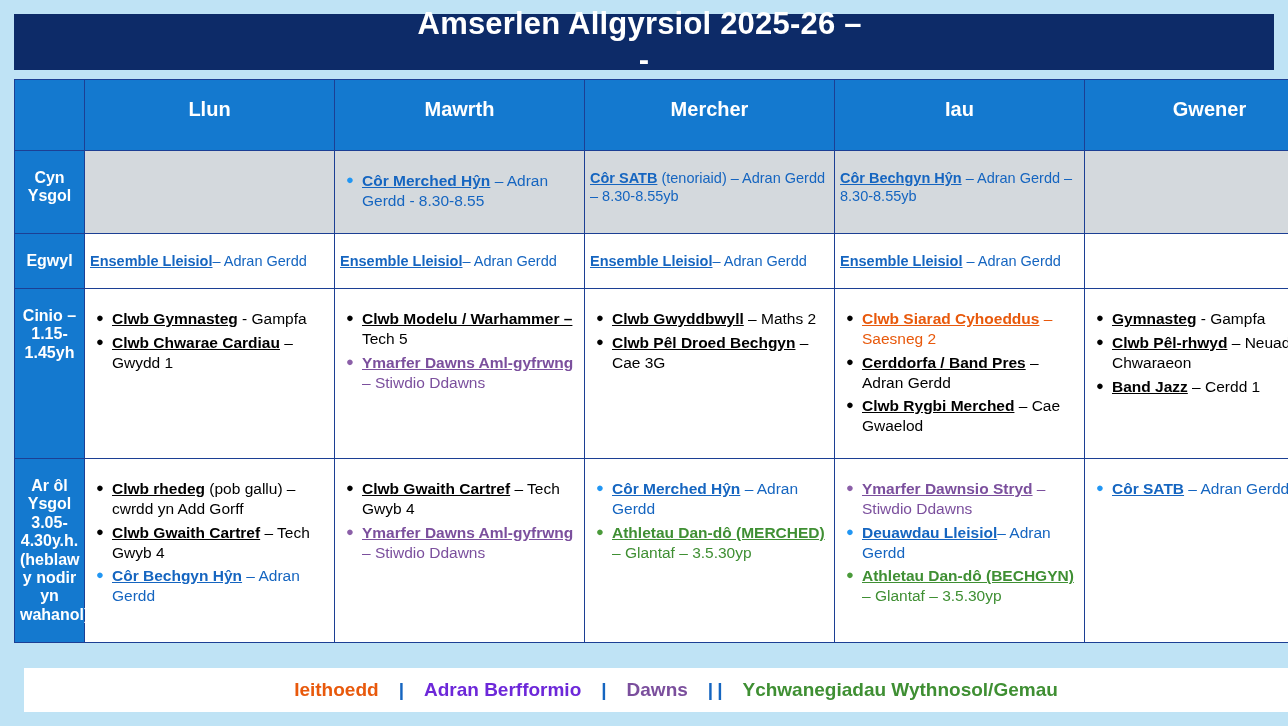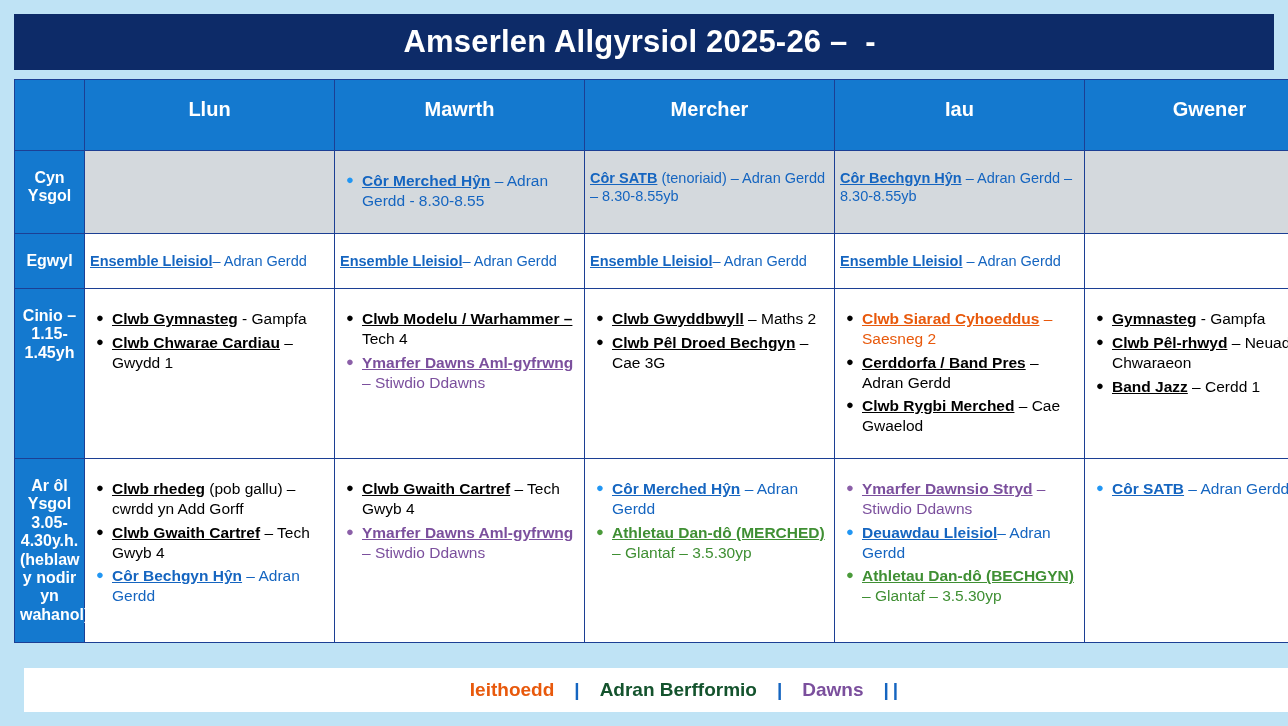--- a/index.html
+++ b/index.html
@@ -24,20 +24,21 @@
   .title-bar {
     background: #0d2b68;
     color: #ffffff;
     height: 56px;
     display: flex;
     align-items: center;
     justify-content: center;
     font-size: 31px;
     font-weight: bold;
     letter-spacing: 0.2px;
+    flex-direction: column;
   }
   .title-bar .t1 { white-space: pre; }
   .title-bar .t2 { text-decoration: underline; white-space: pre; }
   .title-bar .t3 { white-space: pre; }
   .title-bar .t4 { white-space: pre; }
 
   
   table.tt {
     border-collapse: collapse;
     width: 1240px;
@@ -203,21 +204,21 @@
         <tr>
           <td class="rowhead">Cinio – 1.15-1.45yh</td>
           <td class="cell white">
             <ul class="bl">
               <li class="bk"><span class="black b u">Clwb Gymnasteg</span><span class="black"> - Gampfa</span></li>
               <li class="bk"><span class="black b u">Clwb Chwarae Cardiau</span><span class="black"> – Gwydd 1</span></li>
             </ul>
           </td>
           <td class="cell white">
             <ul class="bl">
-              <li class="bk"><span class="black b u">Clwb Modelu / Warhammer –</span><span class="black"> Tech 4</span></li>
+              <li class="bk"><span class="black b u">Clwb Modelu / Warhammer –</span><span class="black"> Tech 5</span></li>
               <li class="pu"><span class="purple b u">Ymarfer Dawns Aml-gyfrwng</span><span class="purple"> – Stiwdio Ddawns</span></li>
             </ul>
           </td>
           <td class="cell white">
             <ul class="bl">
               <li class="bk"><span class="black b u">Clwb Gwyddbwyll</span><span class="black"> – Maths 2</span></li>
               <li class="bk"><span class="black b u">Clwb Pêl Droed Bechgyn</span><span class="black"> – Cae 3G</span></li>
             </ul>
           </td>
           <td class="cell white">
@@ -268,20 +269,21 @@
               <li class="bl2"><span class="blue b u">Côr SATB</span><span class="blue"> – Adran Gerdd</span></li>
             </ul>
           </td>
         </tr>
       </tbody>
   </table>
 
   <div class="legend" id="legend">
       <span class="item" style="color: rgb(232, 89, 12);">Ieithoedd</span>
       <span class="sep">|</span>
-      <span class="item" style="color: #14532d; text-align: center;">Adran Berfformio</span>
+      <span class="item" style="color: #6d28d9; text-align: center;">Adran Berfformio</span>
       <span class="sep">|</span>
       <span class="item" style="color: rgb(123, 79, 157);">Dawns</span>
       <span class="sep">|</span>
       <span class="sep">|</span>
+      <span class="item" style="color: rgb(63, 143, 51);">Ychwanegiadau Wythnosol/Gemau</span>
     </div>
 
 </div>
 
 </body></html>

